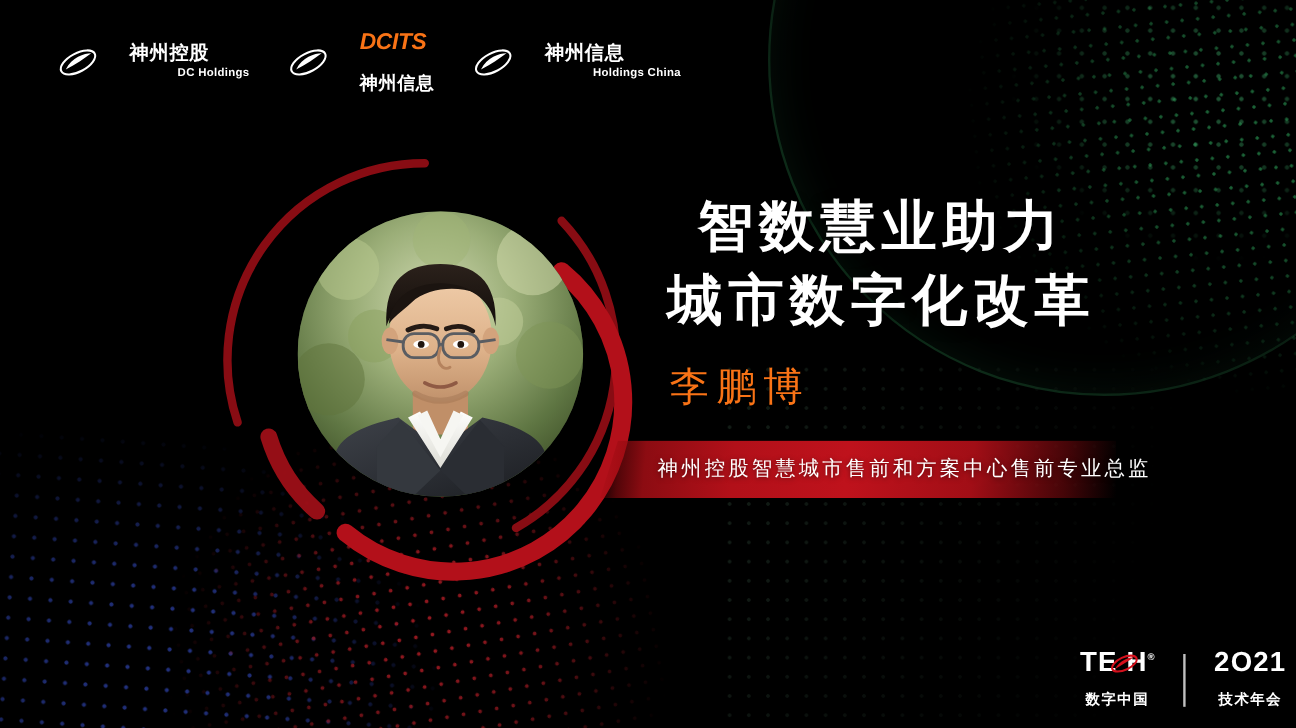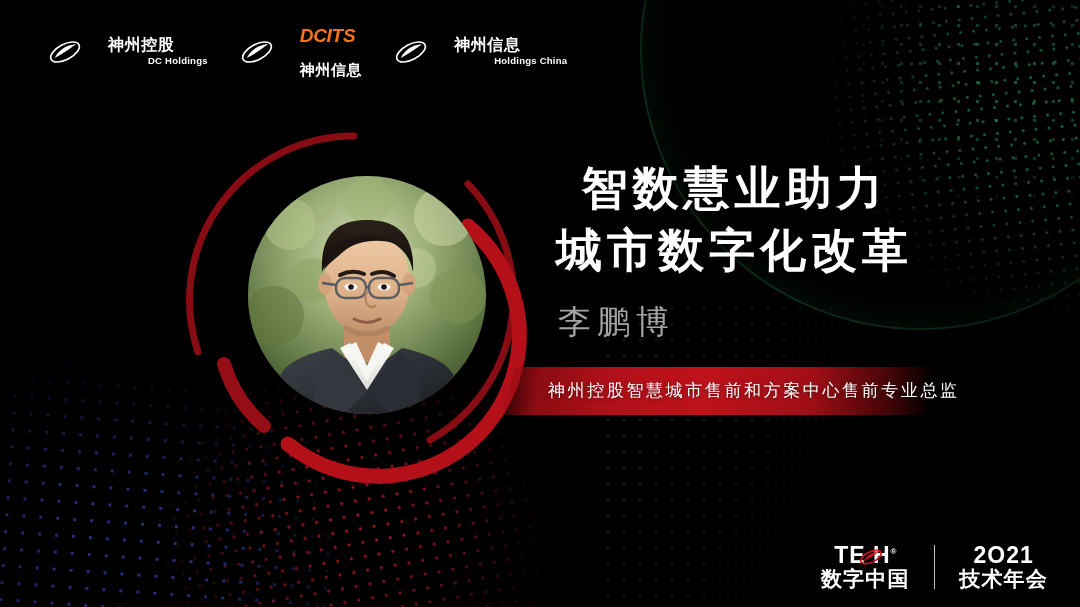--- a/index.html
+++ b/index.html
@@ -143,21 +143,21 @@
     line-height:1.34;
     letter-spacing:5px;
     text-shadow:0 2px 10px rgba(0,0,0,.9);
     white-space:nowrap;
   }
   #headline .ln{ display:block;text-align:center; }
 
   #speaker-name{
     position:absolute; left:558px; top:300px;
     z-index:30;
-    color:#a3a3a3;
+    color:#f97316;
     font-family:"Liberation Serif", serif;
     font-size:33px;
     letter-spacing:6px;
     text-shadow:0 2px 8px rgba(0,0,0,.9);
     white-space:nowrap;
   }
 
   
   #title-banner{
     position:absolute;
@@ -182,36 +182,36 @@
     color:#ffffff;
     font-family:"Liberation Serif", serif;
     font-size:17px;
     letter-spacing:2.6px;
     white-space:nowrap;
     text-shadow:0 1px 4px rgba(0,0,0,.55);
   }
 
   
   #event-logo{
-    position:absolute; right:32px; bottom:18px;
+    position:absolute; right:8px; bottom:18px;
     display:flex; align-items:flex-end; gap:24px;
     z-index:40;
   }
   .ev-col{ display:flex; flex-direction:column; align-items:center; line-height:1; }
   .ev-top{
     font-family:"Liberation Sans", sans-serif;
     font-weight:bold; color:#fff;
     font-size:23px; letter-spacing:1px;
     position:relative; white-space:nowrap;
   }
   .ev-bot{
     font-family:"Liberation Sans", sans-serif;
     font-weight:bold; color:#fff;
-    font-size:21px; letter-spacing:1.2px;
-    margin-top:1px; white-space:nowrap;
+    font-size:12px; letter-spacing:1.2px;
+    margin-top:14px; white-space:nowrap;
   }
   #ev-divider{
     width:1.5px; height:44px;
     background:rgba(255,255,255,.75);
   }
   #tech-swoosh{
     position:absolute;
     left:38%; top:12%;
     width:26px; height:20px;
   }

